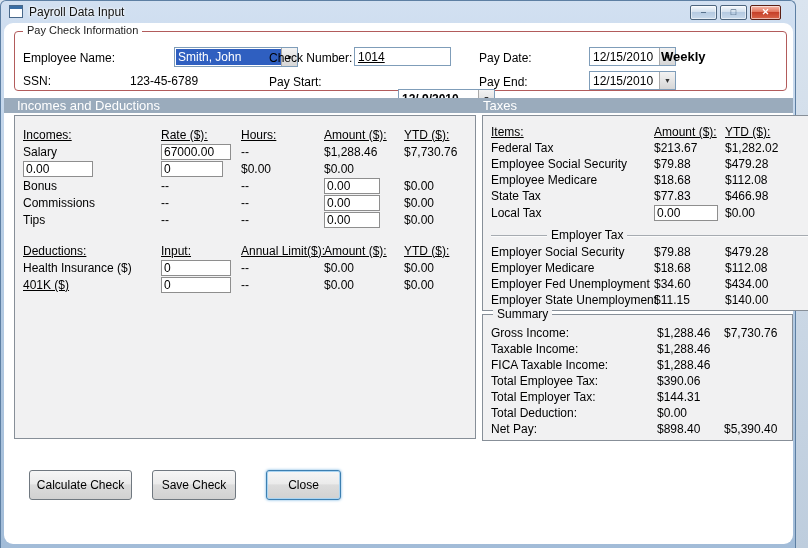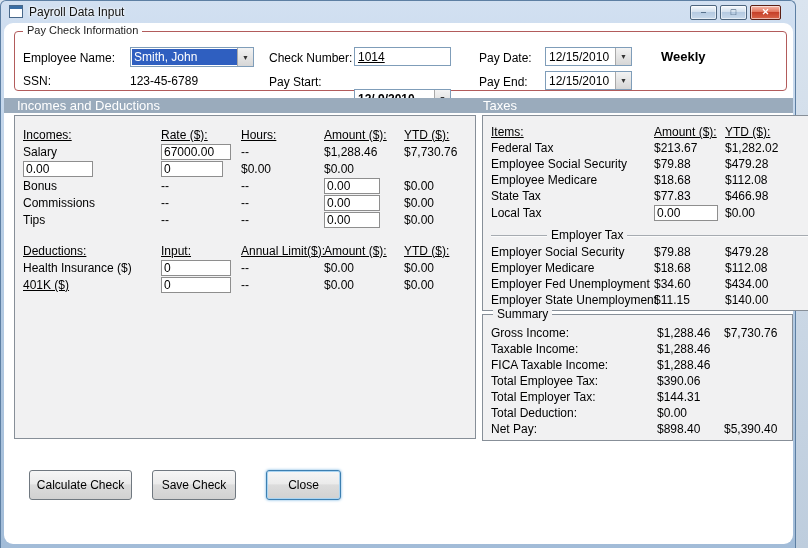--- a/index.html
+++ b/index.html
@@ -28,21 +28,21 @@
     background: linear-gradient(180deg,#f6b8aa,#e2765e 45%,#c6412a 50%,#d9654a); }
   .client { position: absolute; left: 3px; top: 22px; width: 789px; height: 521px; background: #fff; border-radius: 9px; }
 
   .group { position: absolute; border: 1px solid var(--group_border,#b25b5b); border-radius: 4px; }
   .group-legend { position: absolute; top: -8px; left: 8px; background: #fff; padding: 0 4px; font-size: 11px; color: #222; white-space: nowrap; }
   .lbl { position: absolute; white-space: nowrap; }
   .weekly { font-weight: bold; font-size: 13px; }
 
   .txt { position: absolute; height: 19px; border: 1px solid #7f9db9; padding: 1px 3px; background: #fff;
          font: 12px "Liberation Sans", sans-serif; text-decoration: underline; }
-  .combo { position: absolute; height: 20px; border: 1px solid #7f9db9; background: #fff; display: flex; }
+  .combo { position: absolute; height: 20px; border: 1px solid #7f9db9; background: #fff; display: flex; margin-left: 44px; }
   .combo-text { flex: 1; padding: 2px 3px; white-space: nowrap; overflow: hidden; }
   .combo.selected .combo-text { background: var(--selection,#2f5fc0); color: #fff; margin: 1px 0 1px 1px; padding: 1px 2px; }
   .combo-arrow { width: 16px; background: linear-gradient(180deg,#f3f3f3,#d6d6d6); border-left: 1px solid #a9a9a9;
     display: flex; align-items: center; justify-content: center; font-size: 7px; color: #333; }
 
   .band { position: absolute; left: 0; top: 75px; width: 789px; height: 15px;
     background: var(--band,#9aabbc); color: #fff; font-size: 13px; line-height: 15px; }
   .band-left { position: absolute; left: 13px; white-space: nowrap; }
   .band-right { position: absolute; left: 479px; white-space: nowrap; }
 

